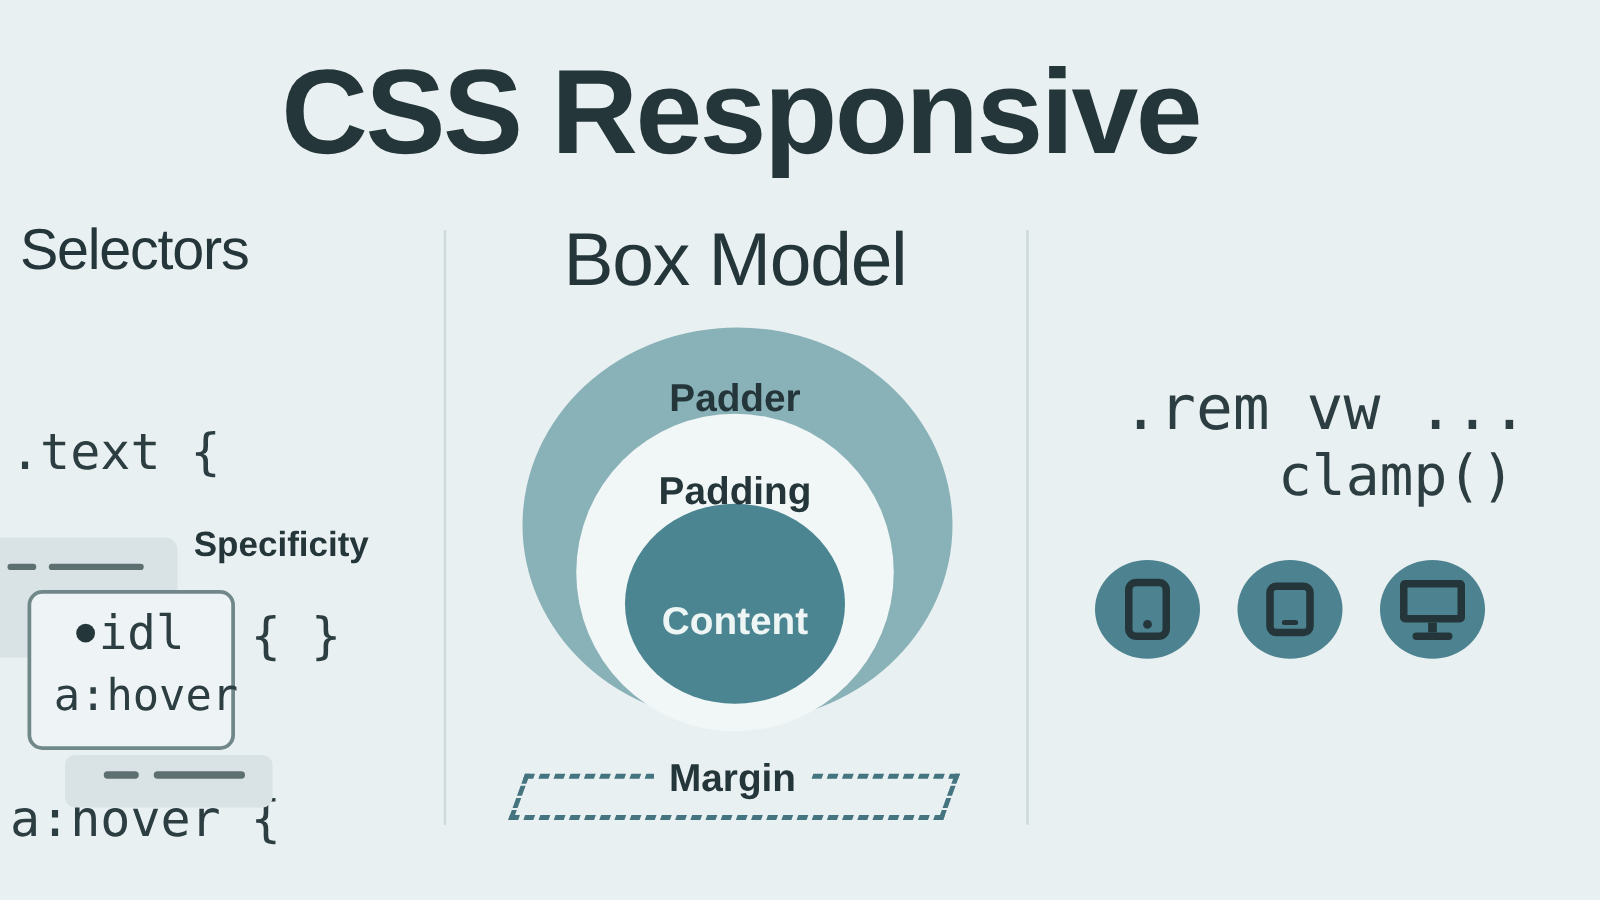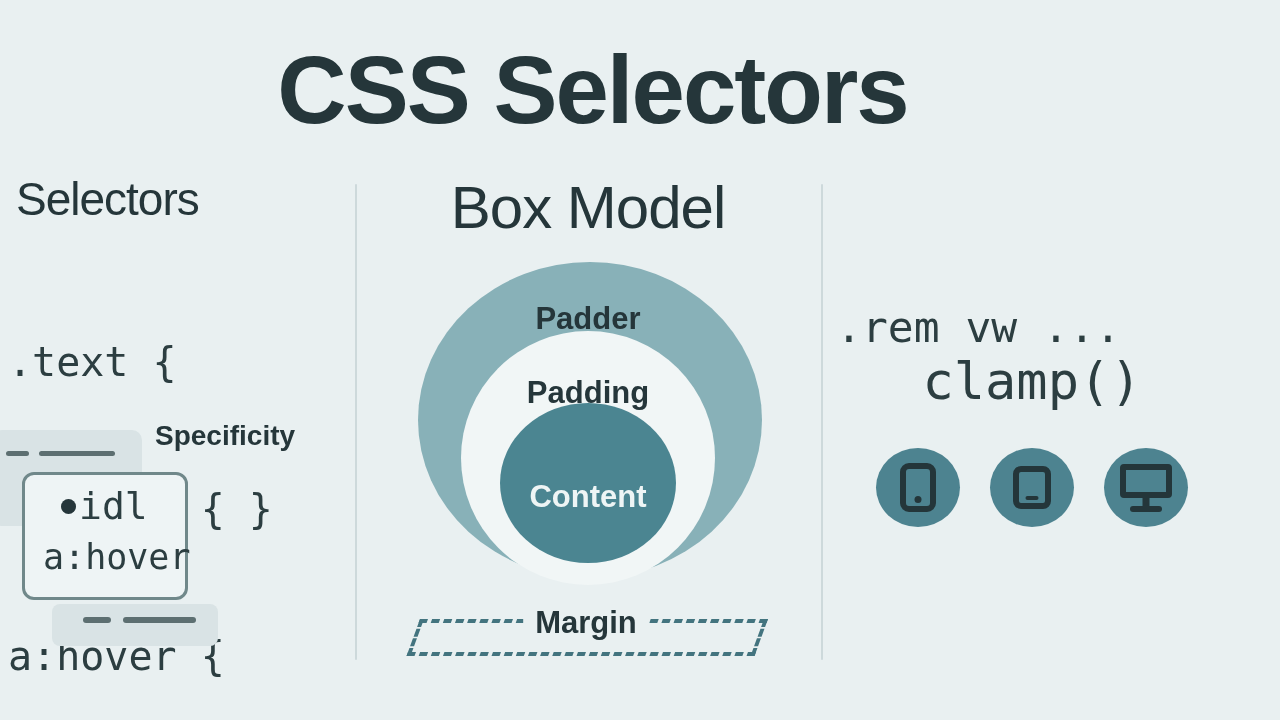--- a/index.html
+++ b/index.html
@@ -70,24 +70,24 @@
     transform:skewX(-20deg);transform-origin:top left;
   }
   .margin-label{
     position:absolute;left:586px;top:603px;transform:translateX(-50%);
     font-size:31px;font-weight:bold;line-height:40px;
     background:var(--bg,#e9f0f1);padding:0 12px;
   }
 
   
   .responsive-heading{left:852px;top:182px;width:360px;text-align:center;font-size:47px;line-height:50px;letter-spacing:-1px;}
-  .resp-code1{position:absolute;left:836px;top:302px;width:360px;text-align:left;
-    font-size:43px;line-height:50px;color:var(--code-ink,#2c3e41);}
-  .resp-code2{position:absolute;left:852px;top:356px;width:360px;text-align:center;
-    font-size:52px;line-height:50px;color:var(--code-ink,#2c3e41);}
+  .resp-code1{position:absolute;left:880px;top:302px;width:360px;text-align:center;
+    font-size:49px;line-height:50px;color:var(--code-ink,#2c3e41);}
+  .resp-code2{position:absolute;left:852px;top:356px;width:360px;text-align:right;
+    font-size:45px;line-height:50px;color:var(--code-ink,#2c3e41);}
   .devices{position:absolute;left:852px;top:448px;width:360px;
     display:flex;justify-content:center;align-items:center;gap:30px;}
   .device-circle{width:84px;height:79px;border-radius:50%;background:var(--device-circle,#4d8390);
     display:flex;align-items:center;justify-content:center;flex:0 0 auto;}
   .phone-icon{position:relative;width:36px;height:49px;box-sizing:border-box;
     border:6px solid var(--icon-ink,#24363a);border-radius:9px;}
   .phone-dot{position:absolute;left:50%;bottom:3px;transform:translateX(-50%);
     width:7px;height:7px;border-radius:50%;background:var(--icon-ink,#24363a);}
   .tablet-icon{position:relative;width:38px;height:43px;box-sizing:border-box;
     border:6px solid var(--icon-ink,#24363a);border-radius:8px;}
@@ -99,21 +99,21 @@
   .monitor-neck{position:absolute;left:50%;top:34px;transform:translateX(-50%);
     width:7px;height:8px;background:var(--icon-ink,#24363a);}
   .monitor-base{position:absolute;left:50%;top:42px;transform:translateX(-50%);
     width:32px;height:6px;border-radius:3px;background:var(--icon-ink,#24363a);}
 </style>
 </head>
 <body>
 
 <div class="canvas">
 
-  <h1 class="page-title">CSS Selectors</h1>
+  <h1 class="page-title">CSS Responsive</h1>
 
   <div class="divider d1"></div>
   <div class="divider d2"></div>
 
   <h2 class="selectors-heading">Selectors</h2>
   <div class="selectors-code mono">
     <div>.text {</div>
     <div>#header { }</div>
     <div>a:hover {</div>
   </div>

